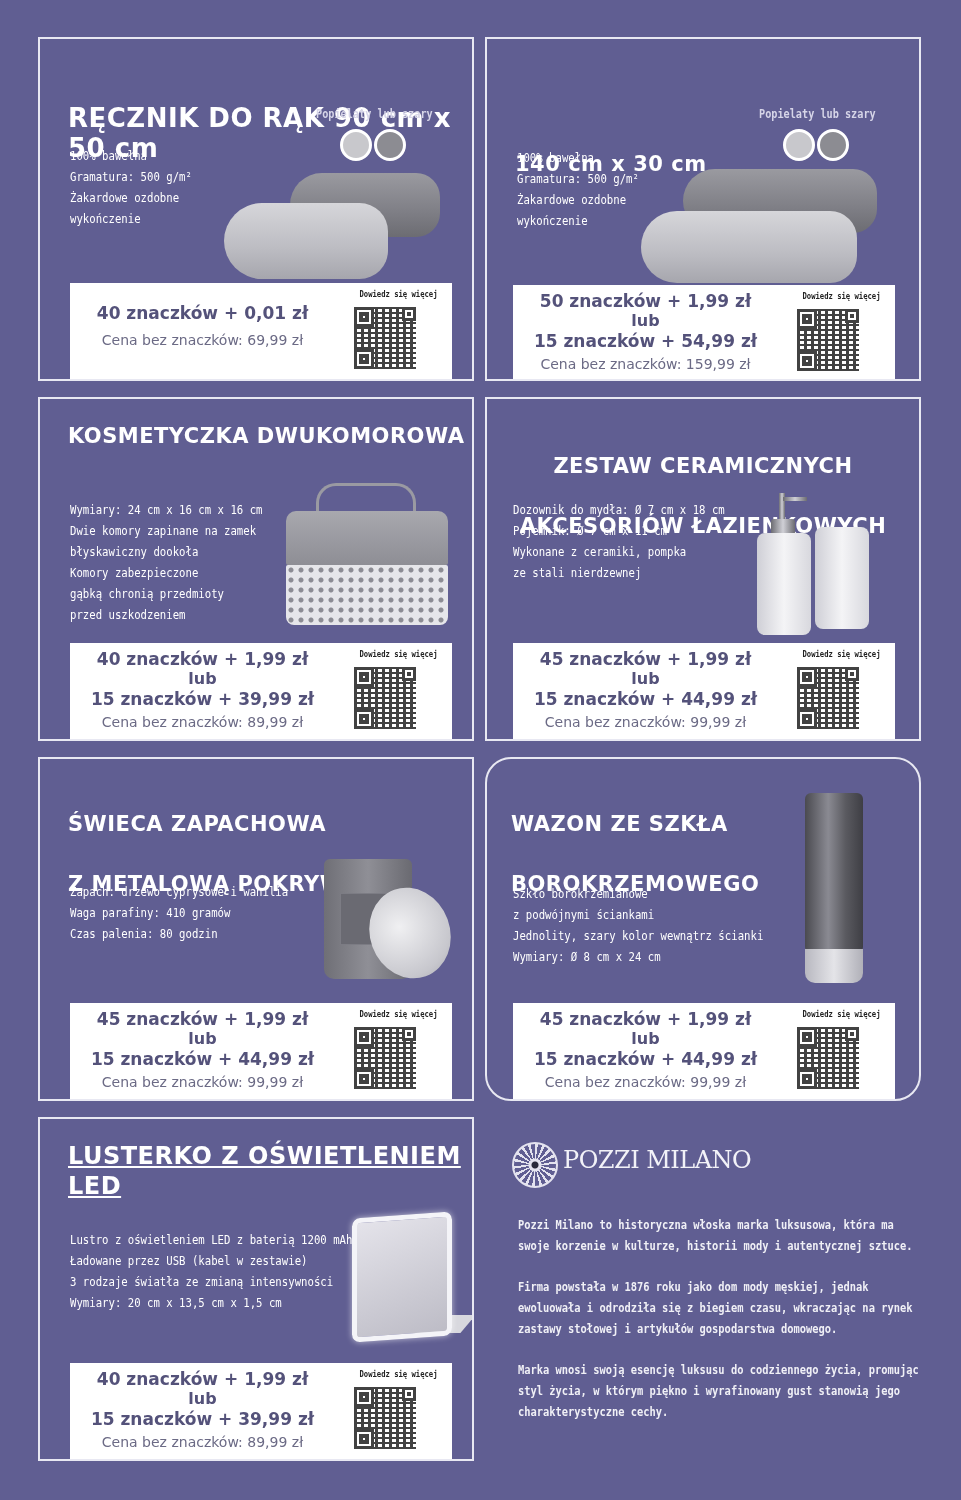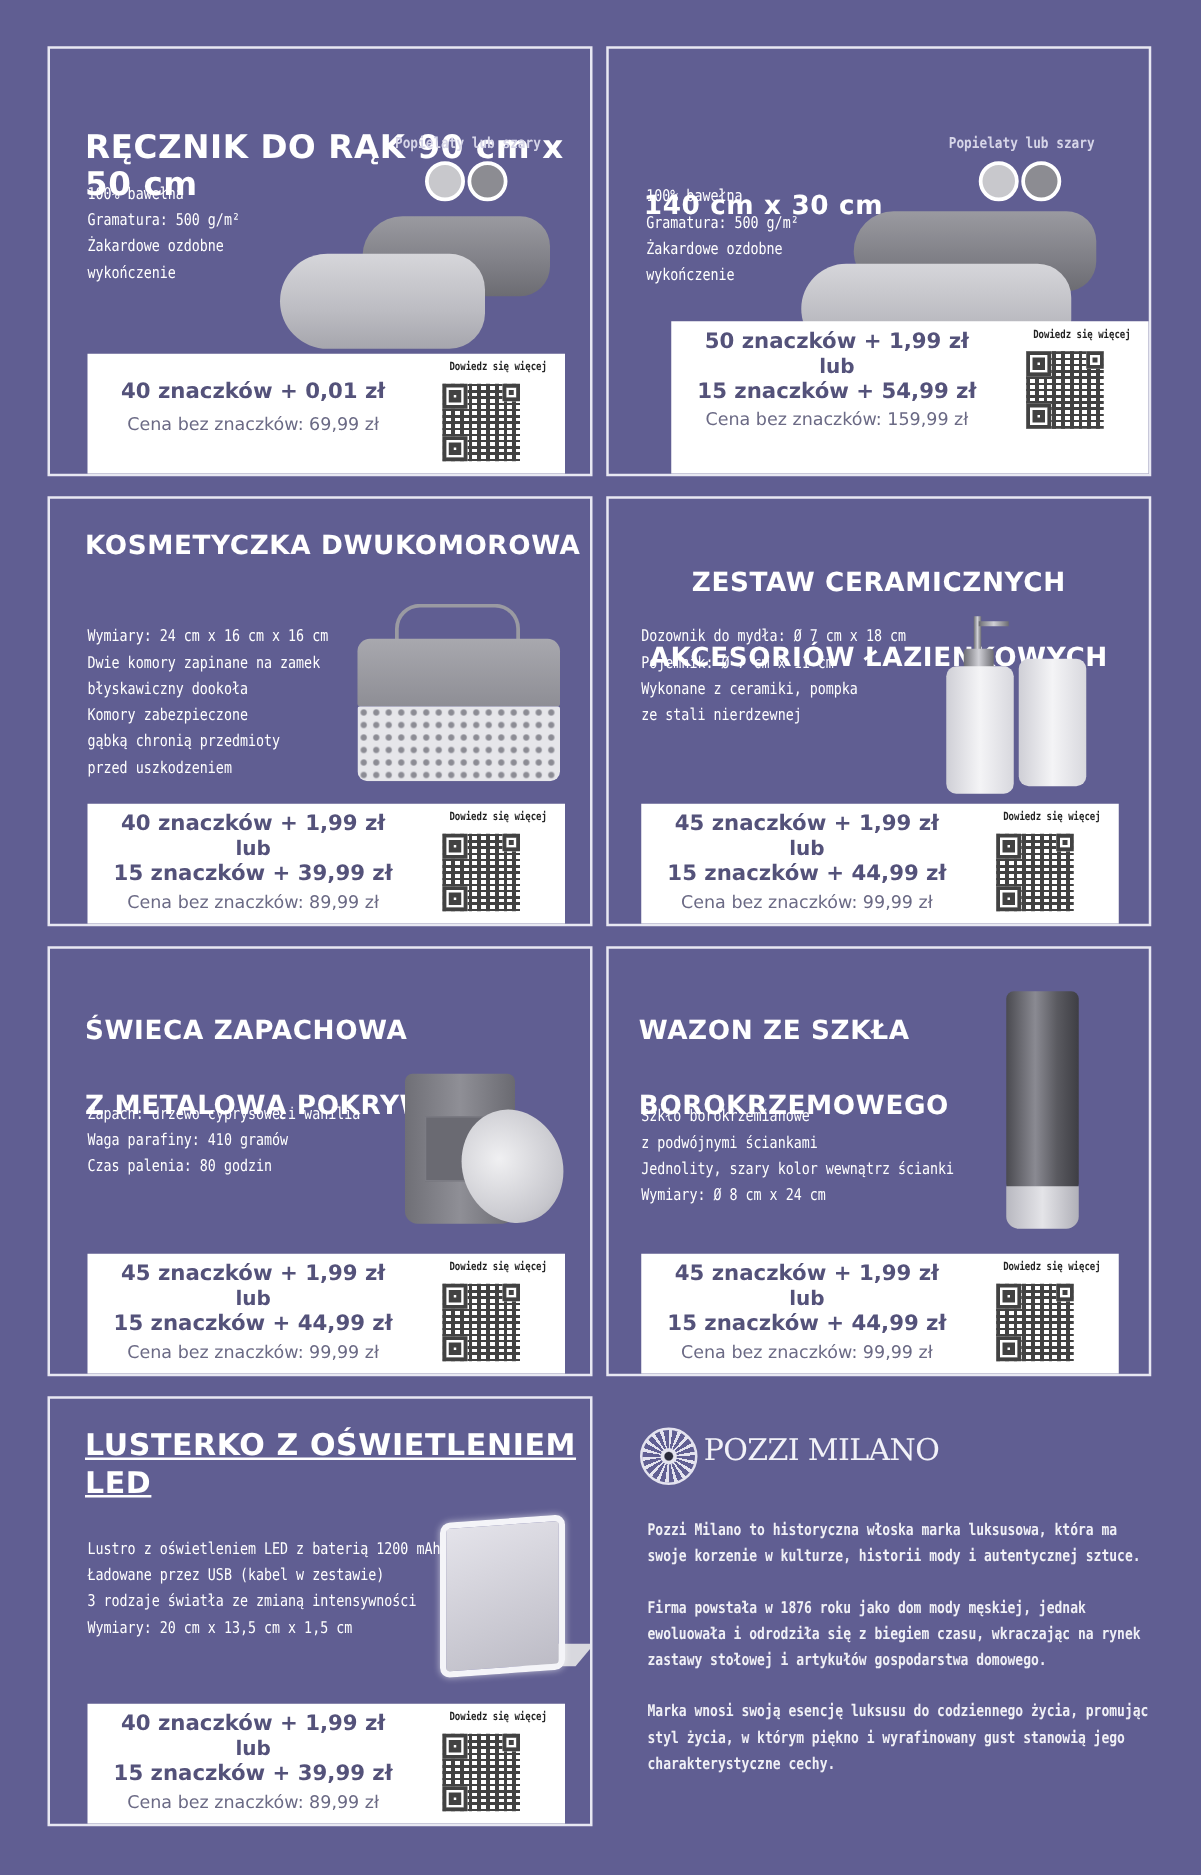--- a/index.html
+++ b/index.html
@@ -284,21 +284,21 @@
   <div class="specs" style="top:108px;">
     <div>100% bawełna</div>
     <div>Gramatura: 500 g/m²</div>
     <div>Żakardowe ozdobne</div>
     <div>wykończenie</div>
   </div>
   <div>
     <div class="towel" style="left:196px; top:130px; width:194px; height:64px;"></div>
     <div class="towel light" style="left:154px; top:172px; width:216px; height:72px;"></div>
   </div>
-  <div class="price-box" style="left:26px; height:122px;margin-left:24px;">
+  <div class="price-box" style="left:26px; height:94px;">
     <div class="price-lines" style="top:6px;">
       <div class="price-main">50 znaczków + 1,99 zł</div>
       <div class="price-or">lub</div>
       <div class="price-main">15 znaczków + 54,99 zł</div>
       <div class="price-base">Cena bez znaczków: 159,99 zł</div>
     </div>
     <div class="qr-label">Dowiedz się więcej</div>
     <div class="qr">
         <span class="qr-corner"></span>
       </div>
@@ -388,21 +388,21 @@
       <div class="price-main">15 znaczków + 44,99 zł</div>
       <div class="price-base">Cena bez znaczków: 99,99 zł</div>
     </div>
     <div class="qr-label">Dowiedz się więcej</div>
     <div class="qr">
         <span class="qr-corner"></span>
       </div>
   </div>
 </section>
 
-<section class="card" style="left:485px; top:757px;">
+<section class="card" style="left:485px; top:757px;border-radius:26px;">
   <h2 class="card-title" style="left:24px; top:20px;">
     <span>WAZON ZE SZKŁA</span><br>
     <span>BOROKRZEMOWEGO</span>
   </h2>
   <div class="specs" style="left:26px; top:124px;">
     <div>Szkło borokrzemianowe</div>
     <div>z podwójnymi ściankami</div>
     <div>Jednolity, szary kolor wewnątrz ścianki</div>
     <div>Wymiary: Ø 8 cm x 24 cm</div>
   </div>

